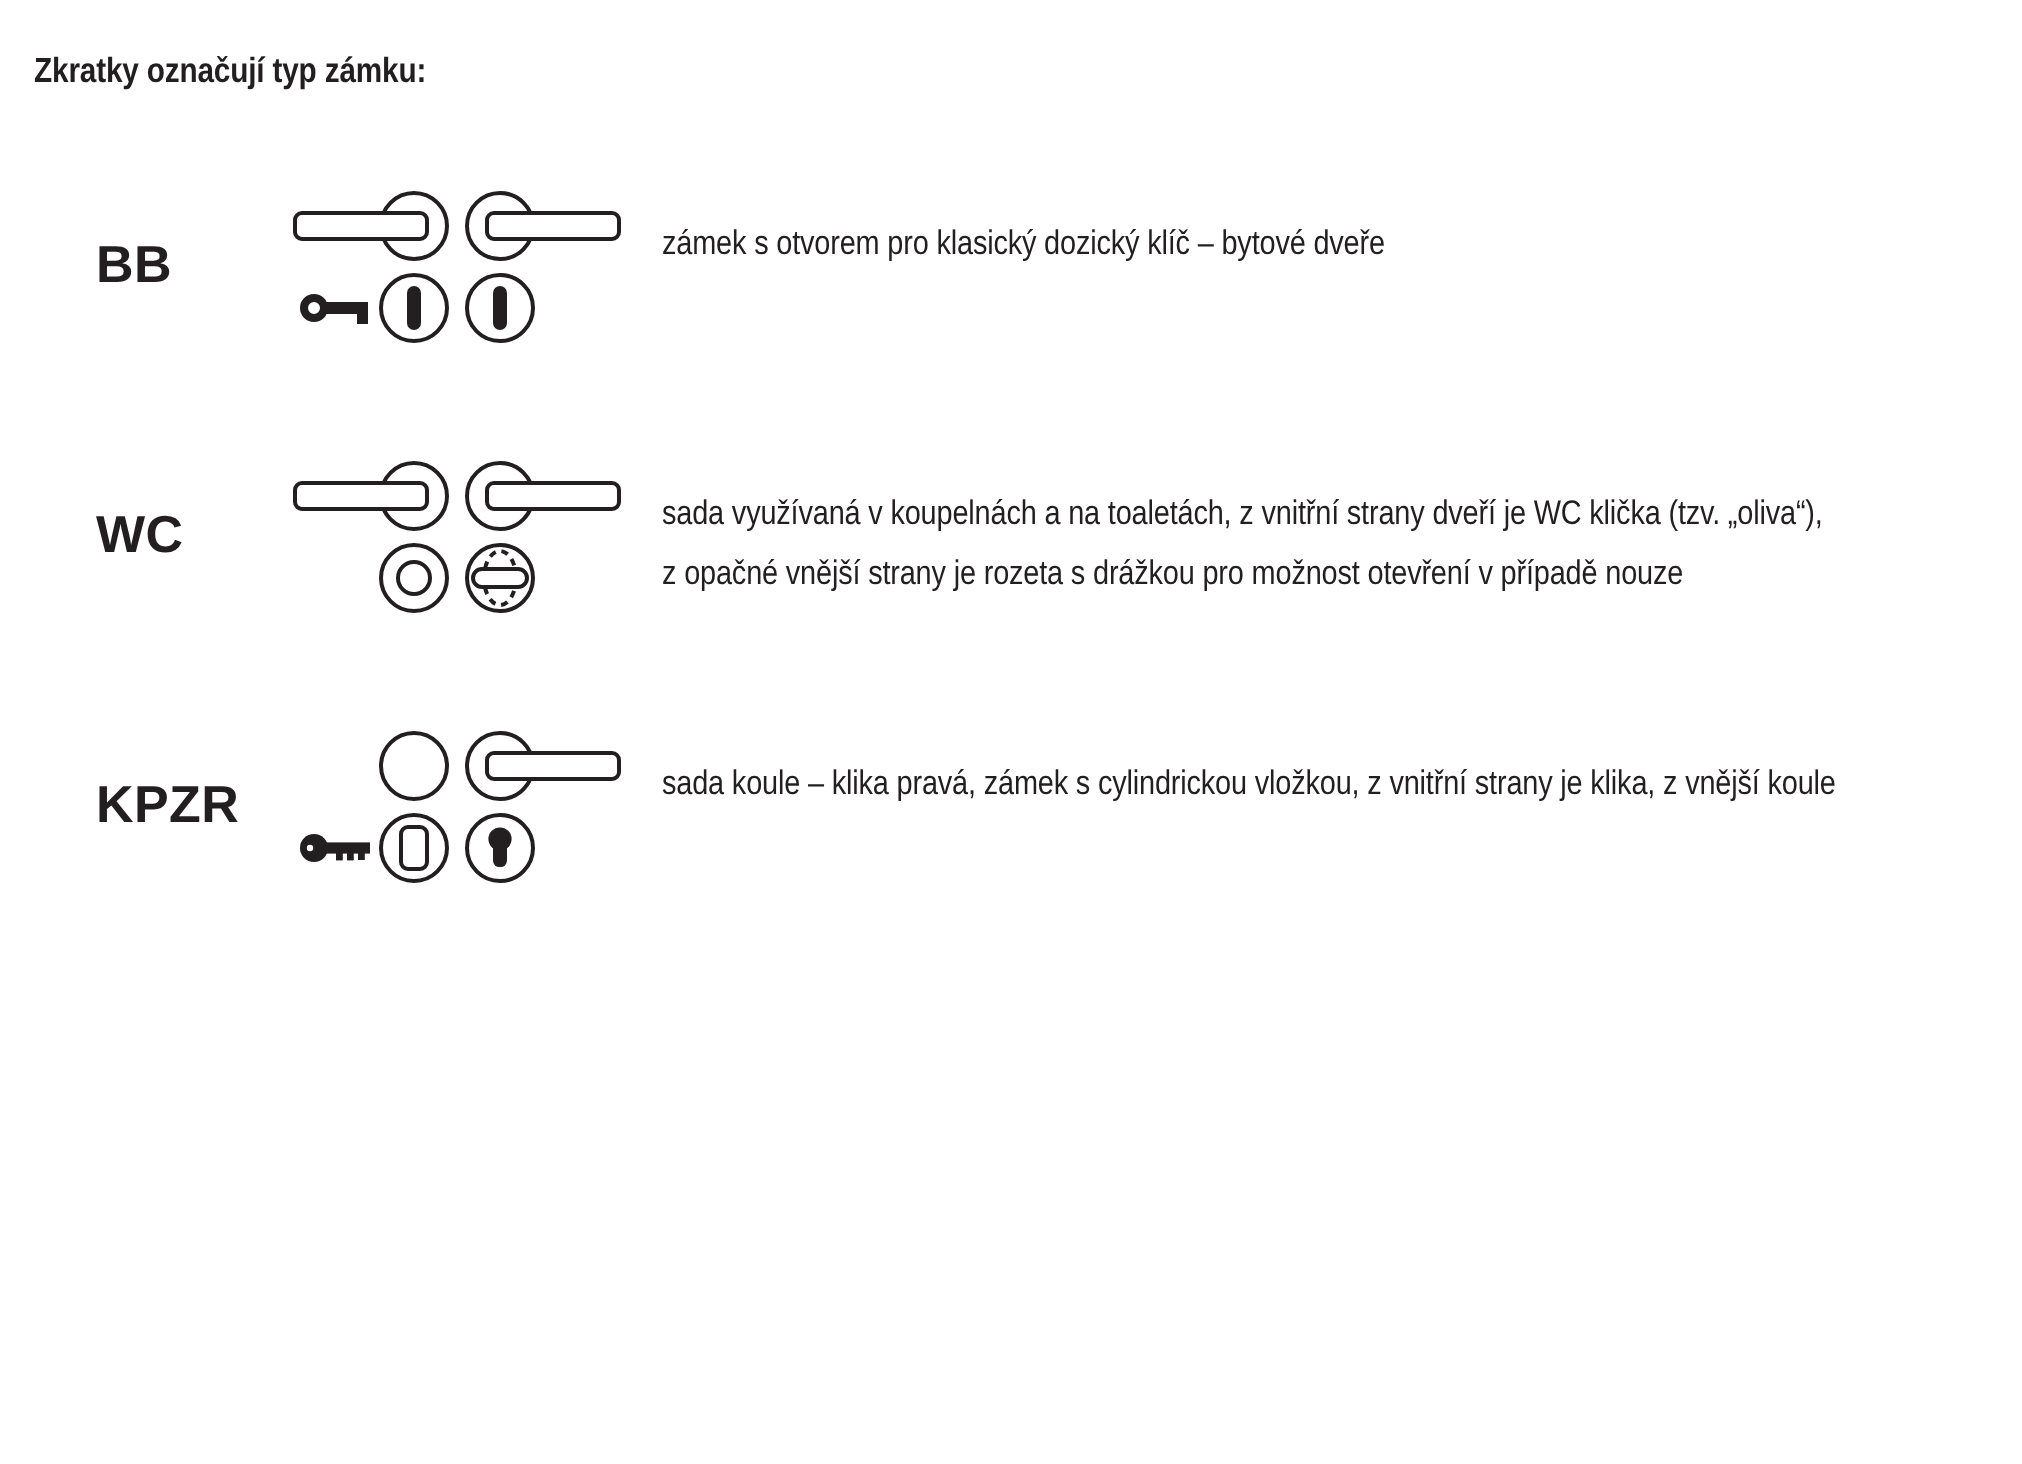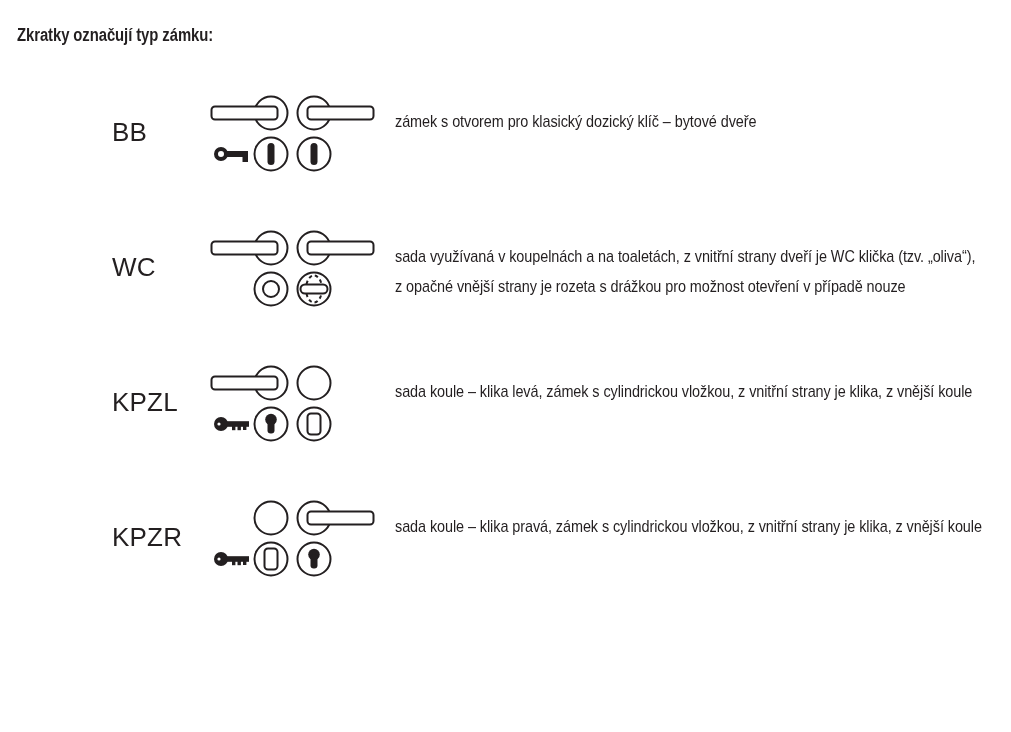--- a/index.html
+++ b/index.html
@@ -17,24 +17,24 @@
     font-size: 17.5px;
     font-weight: bold;
     white-space: nowrap;
     transform: scaleX(0.85);
     transform-origin: 0 50%;
     letter-spacing: -0.1px;
   }
   .rows { position: absolute; top: 65px; left: 0; right: 0; }
   .row { height: 135px; display: flex; align-items: center; }
   .code {
-    margin-left: 112px;
+    margin-left: 48px;
     width: 95px;
     font-size: 26px;
-    font-weight: normal;
+    font-weight: bold;
     letter-spacing: 0.2px;
     flex: 0 0 auto;
   }
   .iconblock { width: 172px; height: 80px; flex: 0 0 auto; }
   .desc {
     flex: 1 1 auto;
     align-self: flex-start;
     height: 135px;
     box-sizing: border-box;
     padding-top: 42px;
@@ -136,35 +136,20 @@
         <use href="#sym-esc-wc-groove" transform="translate(64,61)"></use>
         <use href="#sym-esc-wc-oliva" transform="translate(107,61)"></use>
       </svg>
     </div>
     <div class="desc">
       <span>sada využívaná v koupelnách a na toaletách, z vnitřní strany dveří je WC klička (tzv. „oliva“),</span>
       <span>z opačné vnější strany je rozeta s drážkou pro možnost otevření v případě nouze</span>
     </div>
   </div>
 
-  <div class="row">
-    <div class="code">KPZL</div>
-    <div class="iconblock" aria-label="kpzl-lockset-icon">
-      <svg width="172" height="80" viewBox="0 0 172 80">
-        <use href="#sym-handle-left" transform="translate(64,20)"></use>
-        <use href="#sym-knob" transform="translate(107,20)"></use>
-        <use href="#sym-key-pz" transform="translate(26,61)"></use>
-        <use href="#sym-esc-pz" transform="translate(64,61)"></use>
-        <use href="#sym-esc-blind" transform="translate(107,61)"></use>
-      </svg>
-    </div>
-    <div class="desc">
-      <span>sada koule – klika levá, zámek s cylindrickou vložkou, z vnitřní strany je klika, z vnější koule</span>
-    </div>
-  </div>
 
   <div class="row">
     <div class="code">KPZR</div>
     <div class="iconblock" aria-label="kpzr-lockset-icon">
       <svg width="172" height="80" viewBox="0 0 172 80">
         <use href="#sym-knob" transform="translate(64,20)"></use>
         <use href="#sym-handle-right" transform="translate(107,20)"></use>
         <use href="#sym-key-pz" transform="translate(26,61)"></use>
         <use href="#sym-esc-blind" transform="translate(64,61)"></use>
         <use href="#sym-esc-pz" transform="translate(107,61)"></use>

